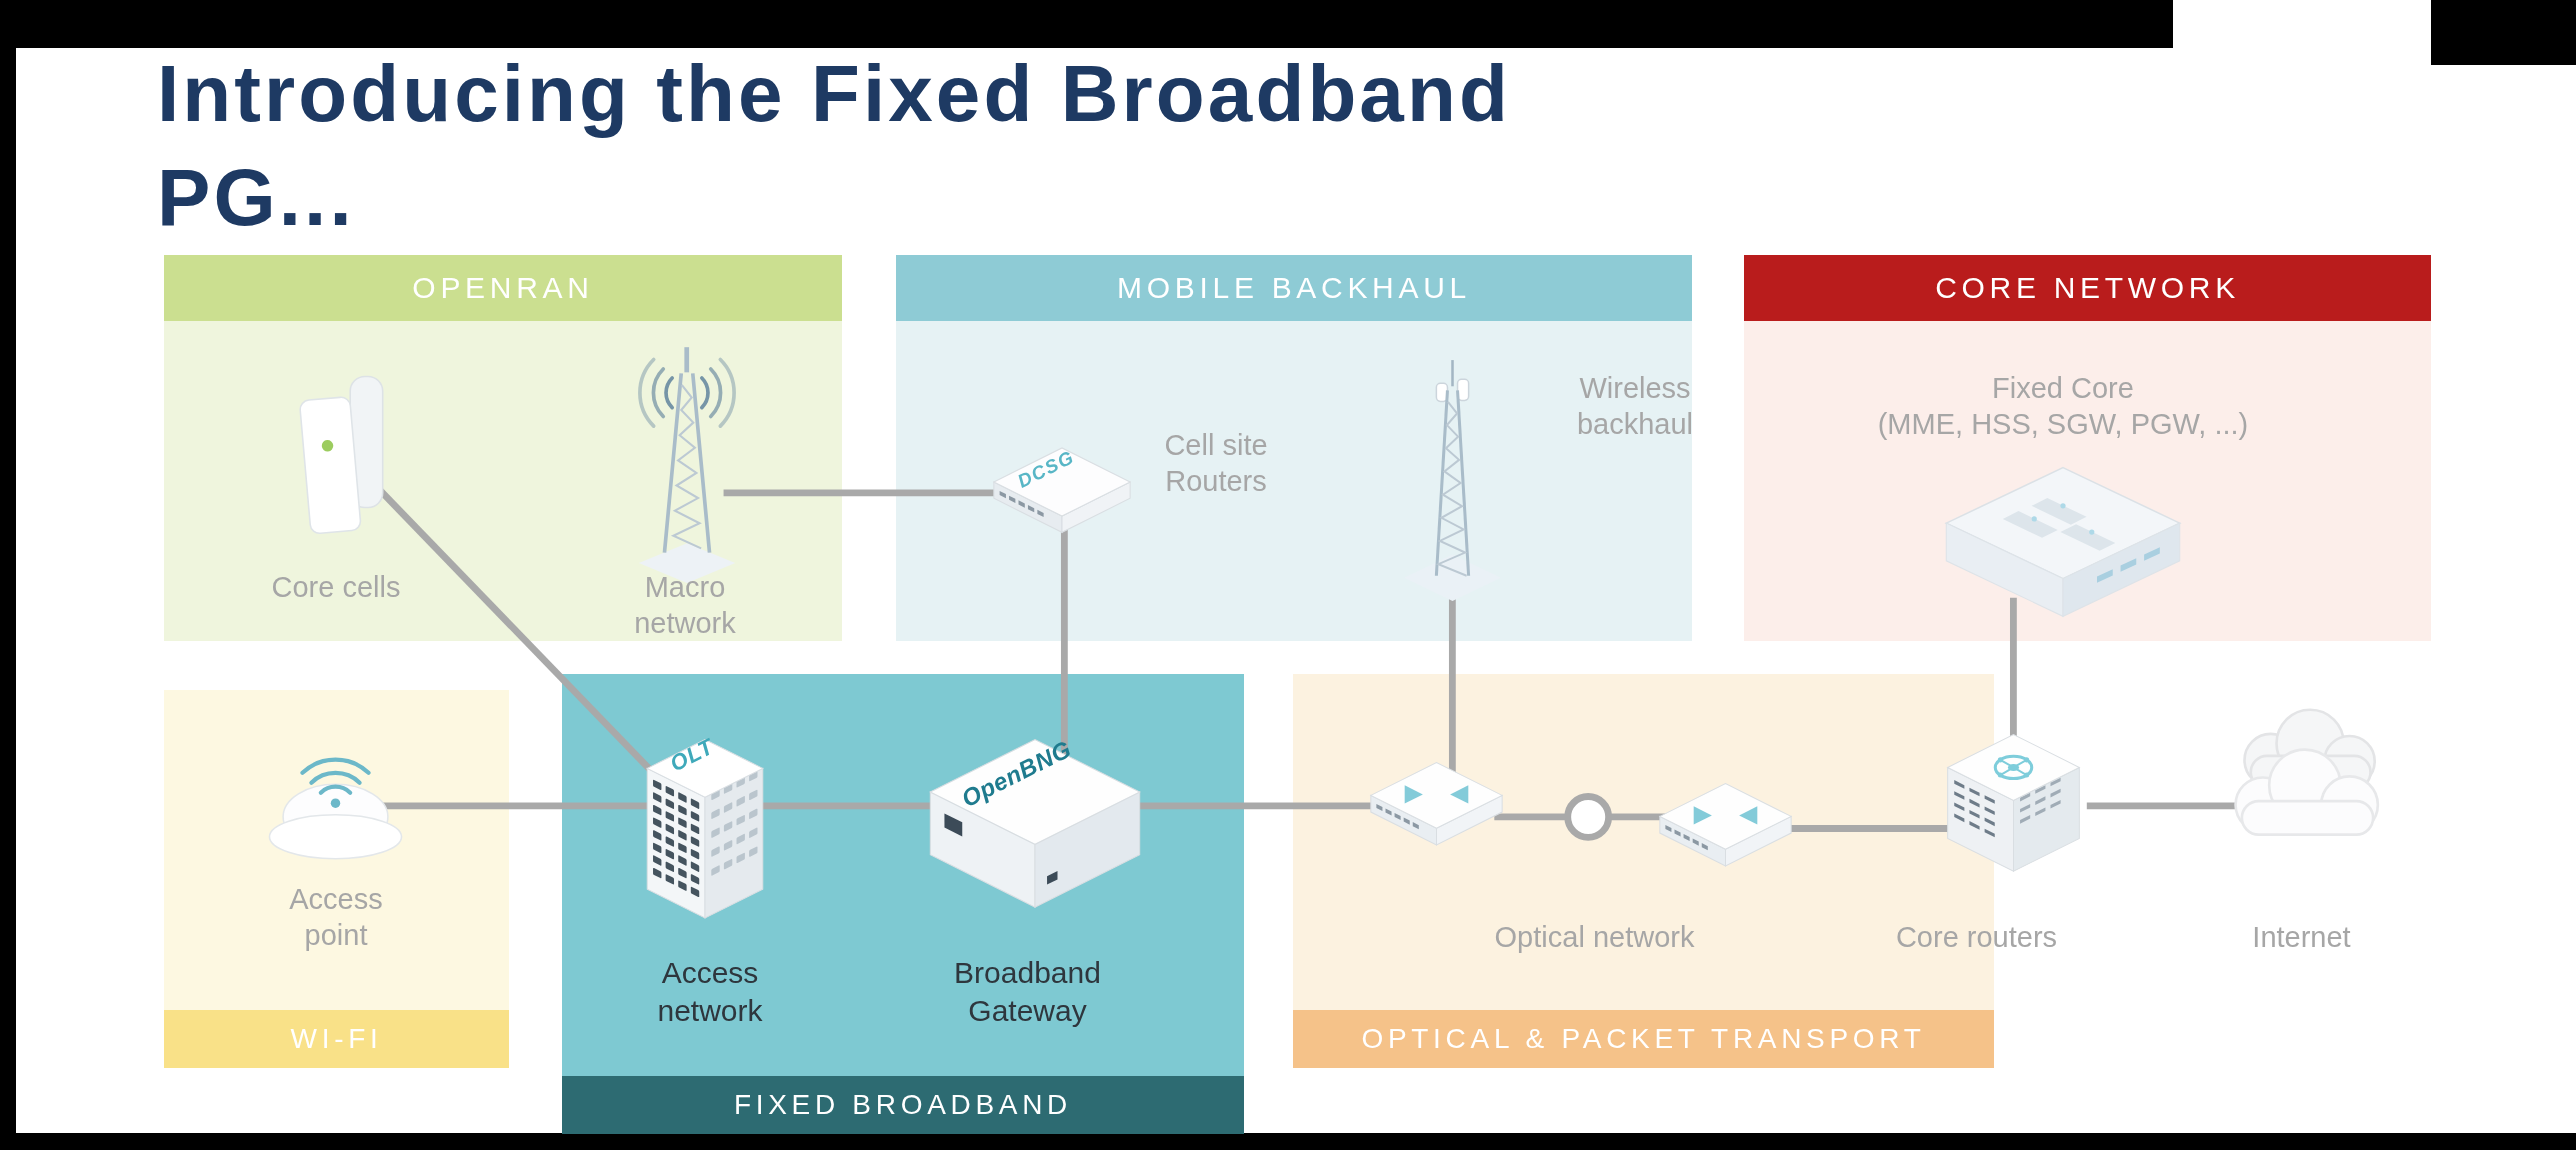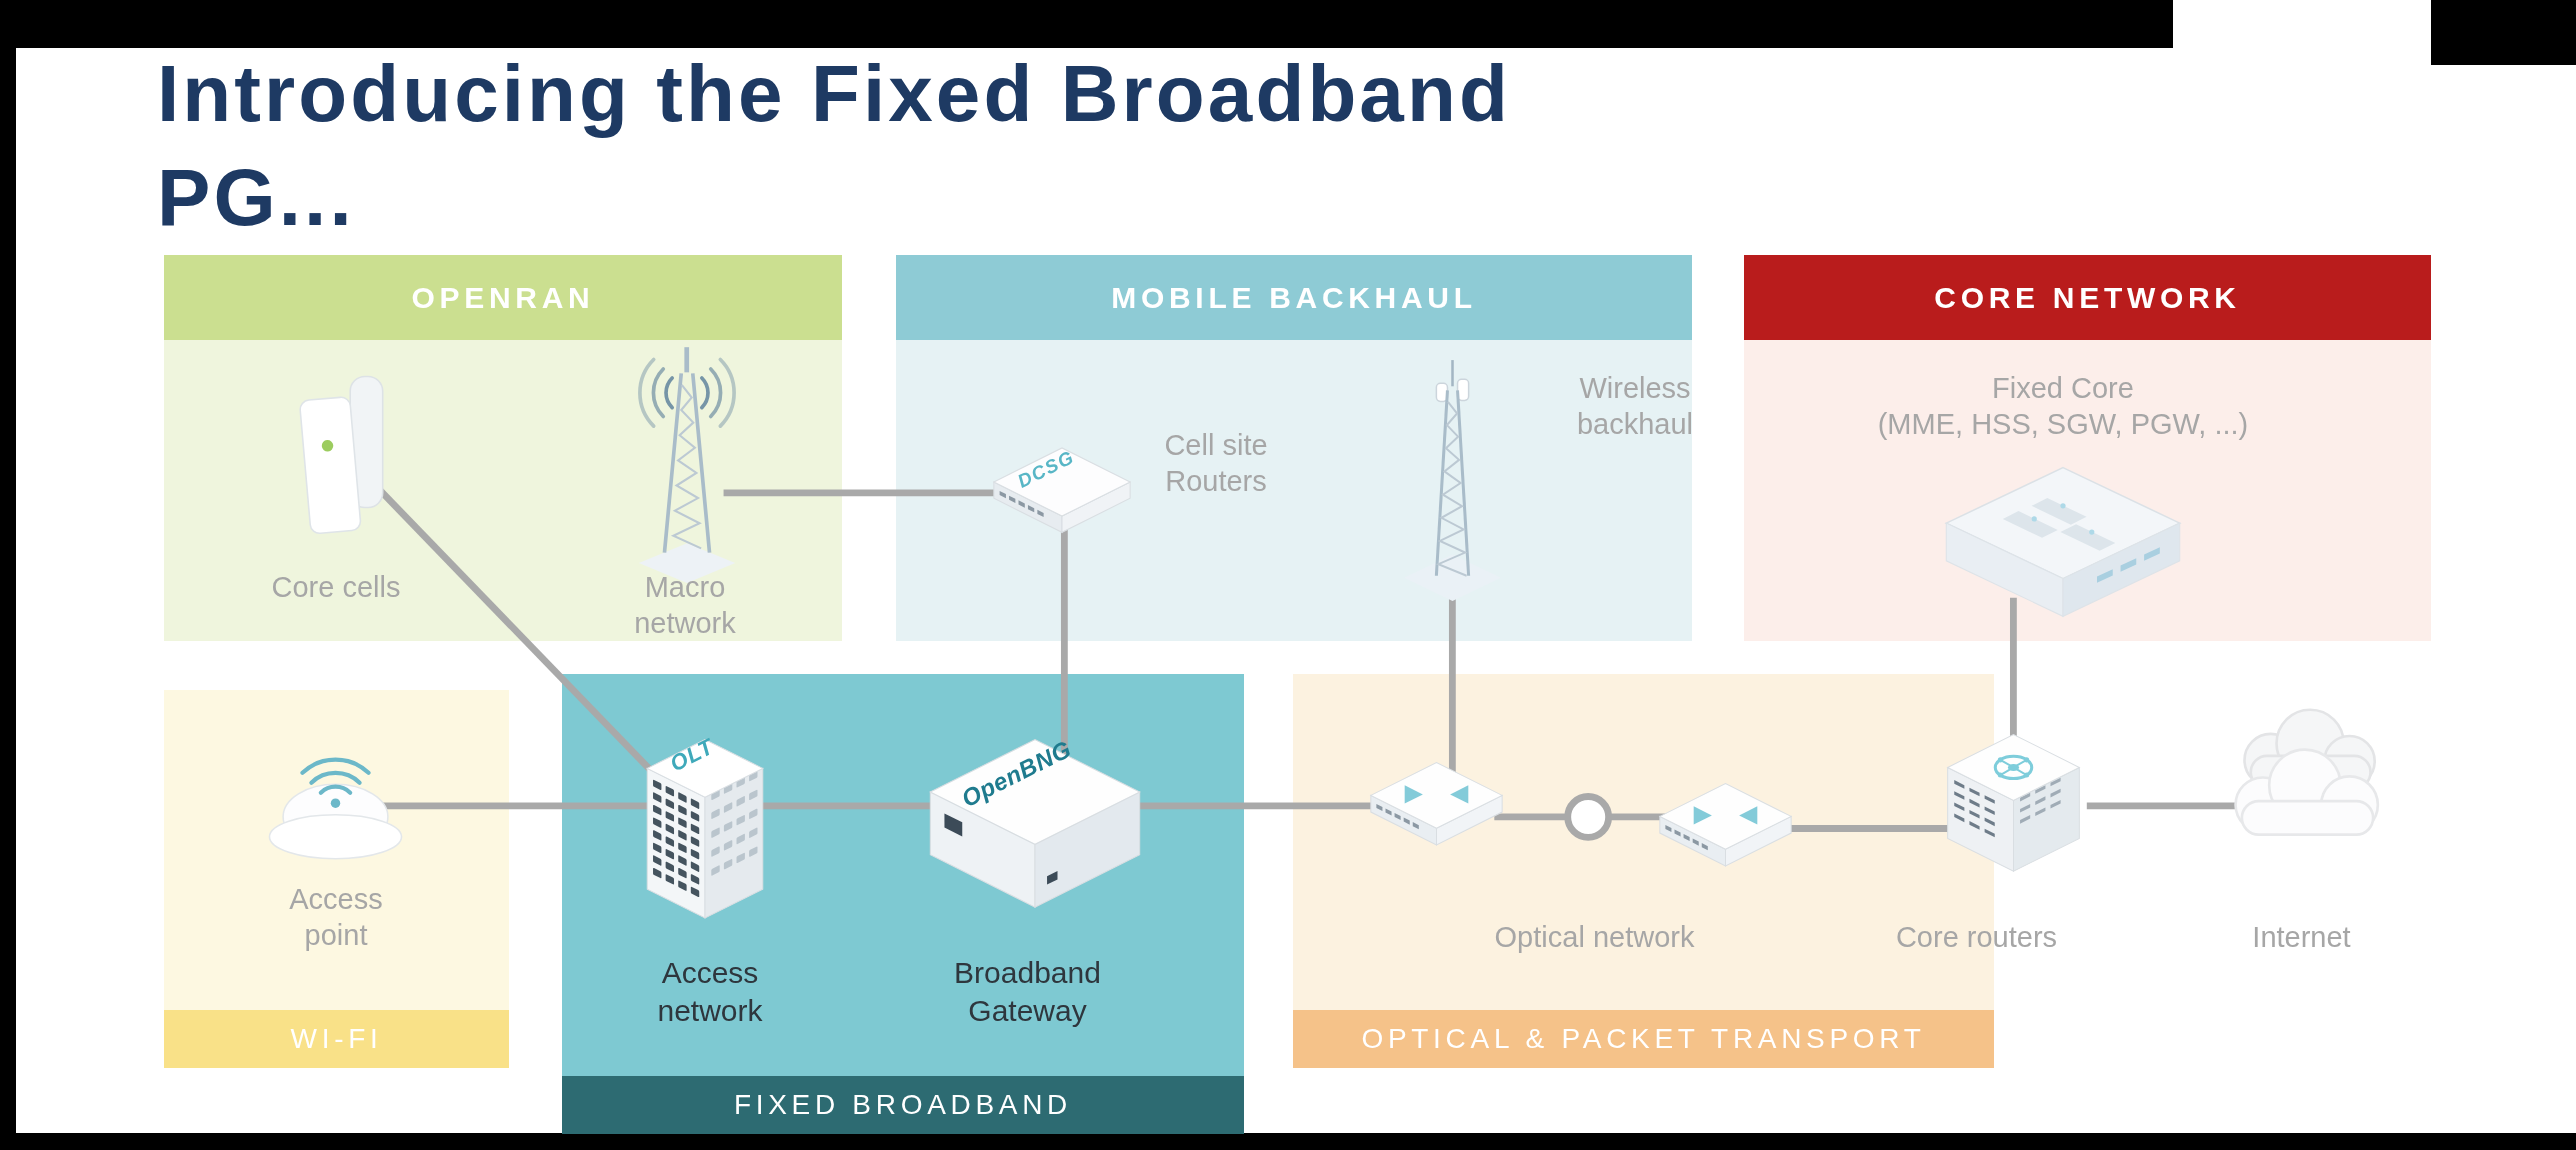--- a/index.html
+++ b/index.html
@@ -6,21 +6,21 @@
   html, body { background:#000; font-family:"Liberation Sans", sans-serif; }
   .canvas { position:relative; width:2576px; height:1151px; background:#000; overflow:hidden; }
   .slide { position:absolute; left:15.7px; top:48px; width:2560px; height:1085px; background:#ffffff; }
   .notch { position:absolute; left:2173px; top:0; width:258px; height:48px; background:#ffffff; }
   .corner-block { position:absolute; left:2431px; top:0; width:145px; height:65px; background:#000; z-index:10; }
   .title { position:absolute; left:157px; top:42px; z-index:4; font-size:80px; font-weight:700;
            letter-spacing:3.1px; line-height:1.3; white-space:pre-line; }
   .region { position:absolute; z-index:1; }
   .region-bar { position:absolute; left:0; width:100%; display:flex; align-items:center; justify-content:center;
                 color:#fff; letter-spacing:4.7px; font-weight:500; }
-  .header-bar { top:0; height:85px; font-size:30px;font-weight:bold; }
+  .header-bar { top:0; height:66px; font-size:30px; }
   .footer-bar { bottom:0; height:58px; font-size:28px; }
   .lines { position:absolute; left:0; top:0; z-index:2; }
   .lines line { stroke:var(--line-color,#a9a9a9); stroke-width:13px; }
   .lines circle { stroke:var(--line-color,#a9a9a9); stroke-width:13px; fill:#fff; }
   .icon { position:absolute; z-index:3; }
   .node-label { position:absolute; z-index:3; text-align:center; white-space:pre-line;
                 font-size:29px; line-height:1.25; color:var(--label-gray,#a6a6a6); }
   .node-label.dark { font-size:30px; }
   .device-text { font-style:italic; font-weight:bold; }
 </style>

